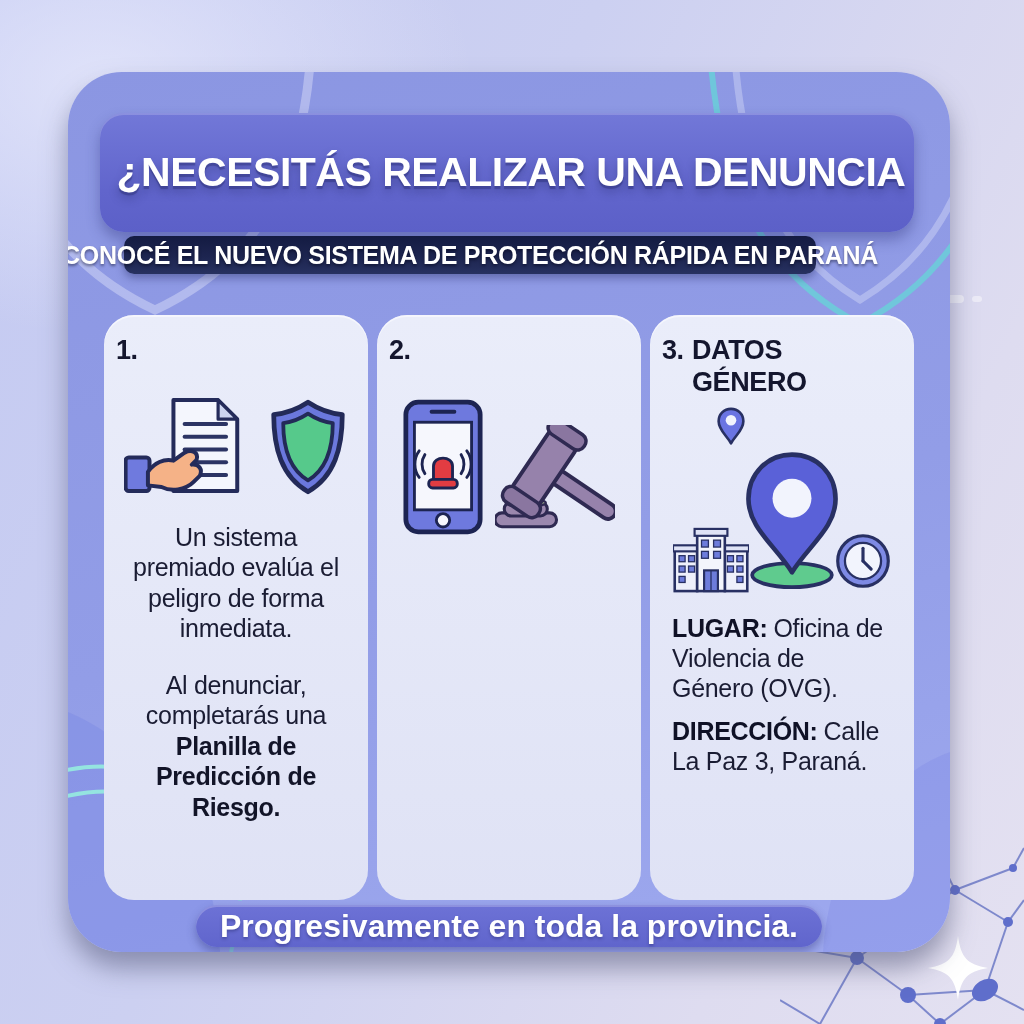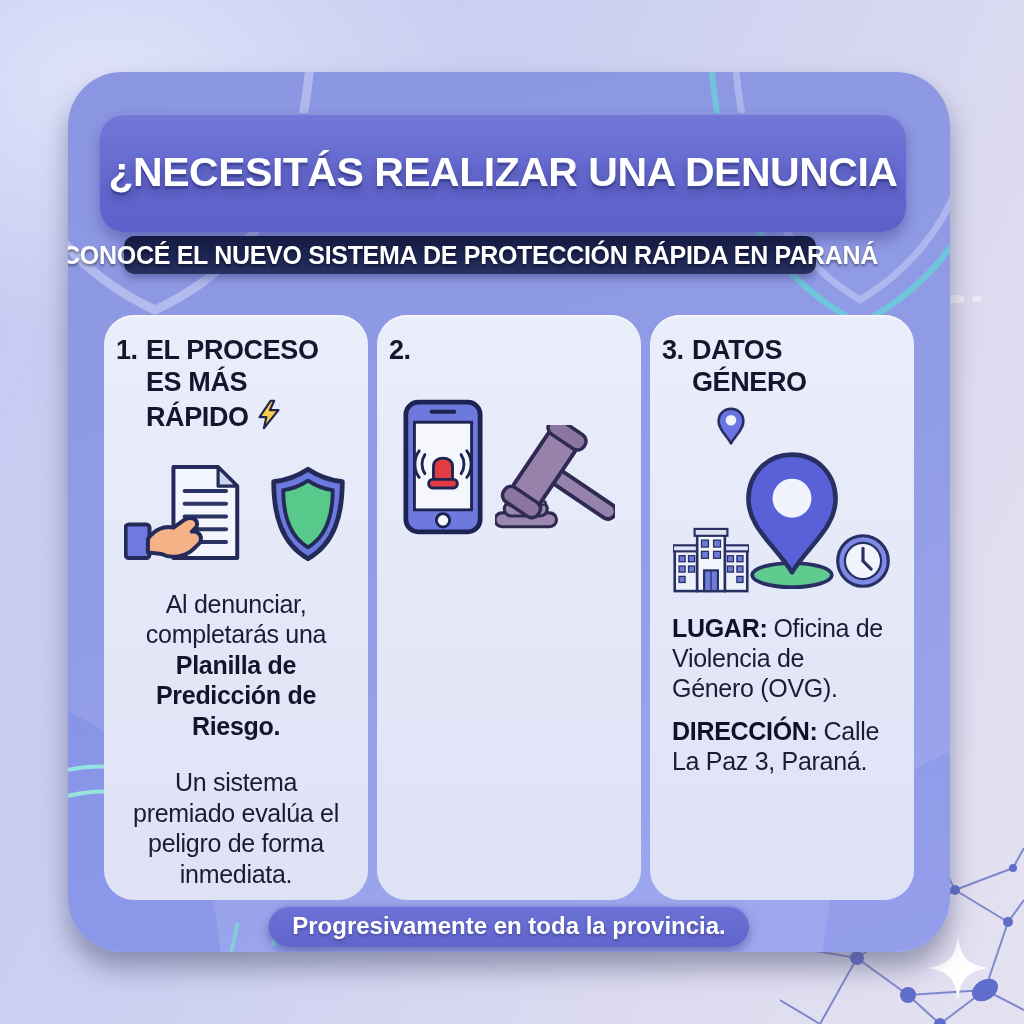--- a/index.html
+++ b/index.html
@@ -12,21 +12,21 @@
   
   .card{position:absolute;left:68px;top:72px;width:882px;height:880px;border-radius:54px;
     background:linear-gradient(165deg,#8b96e2 0%,#929de7 55%,#9ea9ef 100%);
     box-shadow:0 16px 26px rgba(84,88,122,.55);overflow:hidden;}
   .card-decor{position:absolute;left:0;top:0;width:882px;height:880px;pointer-events:none;}
   
   .banner{position:absolute;left:32px;top:41px;width:806px;height:119px;border-radius:24px;
     background:linear-gradient(180deg,#7artefact 0,#0 0);
     background:linear-gradient(180deg,#7278d8 0%,#6165cc 65%,#5c60c8 100%);
     box-shadow:0 8px 14px rgba(45,50,120,.38), inset 0 2px 0 rgba(255,255,255,.18);
-    display:flex;flex-direction:column;justify-content:center;align-items:center;}
+    display:flex;flex-direction:column;justify-content:center;align-items:center;padding-left:8px;}
   .banner .line{color:#fff;font-weight:bold;font-size:41px;line-height:1.18;letter-spacing:-.5px;
     text-shadow:0 3px 1px rgba(43,47,120,.5),0 6px 10px rgba(30,33,90,.35);white-space:nowrap;}
   .navybar{position:absolute;left:56px;top:164px;width:692px;height:38px;border-radius:10px;
     background:linear-gradient(180deg,#141b42 0%,#1d2550 55%,#273160 100%);
     box-shadow:0 4px 8px rgba(30,34,90,.4);
     display:flex;justify-content:center;align-items:center;}
   .navybar .line{color:#fff;font-weight:bold;font-size:25px;letter-spacing:-.3px;white-space:nowrap;
     text-shadow:0 2px 3px rgba(0,0,20,.45);}
   
   .cols{position:absolute;left:36px;top:243px;width:810px;height:585px;display:flex;gap:9px;}
@@ -46,21 +46,21 @@
   .cluster .pinwrap{margin:0 -8px;}
   .entries{margin-top:20px;padding-left:10px;}
   .entry{font-size:25px;line-height:1.2;color:#1a1c33;margin-bottom:13px;letter-spacing:-.3px;max-width:216px;}
   .entry b{color:#0f1126;margin-right:6px;}
   
   .footer-pill{position:absolute;left:50%;transform:translateX(-50%);top:833px;height:42px;
     padding:0 24px;border-radius:21px;
     background:linear-gradient(180deg,#6d72d6 0%,#6065cc 100%);
     box-shadow:0 5px 10px rgba(45,50,120,.42), inset 0 2px 0 rgba(255,255,255,.22);
     display:flex;align-items:center;}
-  .footer-pill span{color:#fff;font-weight:bold;font-size:24px;white-space:nowrap;
+  .footer-pill span{color:#fff;font-weight:bold;font-size:32px;white-space:nowrap;
     text-shadow:0 2px 3px rgba(40,44,110,.45);}
 </style>
 </head>
 <body>
 
 <div class="page">
 
   <svg class="decor-abs" style="left:780px;top:840px;" width="244" height="184" viewBox="0 0 244 184">
     <g stroke="#5d6cc0" stroke-width="2" opacity="0.75">
       <line x1="0" y1="105" x2="77" y2="118"></line>
@@ -121,45 +121,42 @@
 
     <div class="navybar">
       <div class="line">CONOCÉ EL NUEVO SISTEMA DE PROTECCIÓN RÁPIDA EN PARANÁ</div>
     </div>
 
     <div class="cols">
 
       <div class="col">
         <div class="col-title">
           <span class="num">1.</span>
-          <span class="txt"><span>EL PROCESO ES MÁS RÁPIDO</span><svg class="ti" width="26" height="31" viewBox="0 0 30 36">
-                <path d="M17,2 L4,21 L12,21 L9,34 L26,13 L16,13 L21,2 Z" fill="#f7ce4a" stroke="#20264e" stroke-width="2.5" stroke-linejoin="round"></path>
-              </svg></span>
         </div>
         <div class="iconrow c1-icons">
           <svg width="126" height="101" viewBox="0 0 158 126">
             <path d="M62,6 L118,6 L142,30 L142,120 L62,120 Z" fill="#f4f6fd" stroke="#242b5a" stroke-width="5" stroke-linejoin="round"></path>
             <path d="M118,6 L118,30 L142,30 Z" fill="#ccd4ef" stroke="#242b5a" stroke-width="4" stroke-linejoin="round"></path>
             <g stroke="#2c3464" stroke-width="5" stroke-linecap="round">
               <line x1="76" y1="36" x2="128" y2="36"></line>
                 <line x1="76" y1="52" x2="128" y2="52"></line>
               <line x1="76" y1="68" x2="128" y2="68"></line>
                 <line x1="82" y1="84" x2="128" y2="84"></line>
               <line x1="96" y1="100" x2="128" y2="100"></line>
             </g>
             <rect x="2" y="78" width="30" height="42" rx="4" fill="#6f7ade" stroke="#242b5a" stroke-width="5"></rect>
             <path d="M30,96 C38,85 50,79 62,82 L76,72 C85,67 94,72 91,81 L85,87 C94,86 99,93 95,101 L87,109 C77,119 59,121 47,115 L30,113 Z" fill="#f5b287" stroke="#242b5a" stroke-width="5" stroke-linejoin="round"></path>
           </svg>
           <svg width="80" height="98" viewBox="0 0 84 102">
             <path d="M42,4 C54,12 68,16 78,17 C78,52 70,82 42,98 C14,82 6,52 6,17 C16,16 30,12 42,4 Z" fill="#6b78dd" stroke="#232a58" stroke-width="5" stroke-linejoin="round"></path>
             <path d="M42,16 C51,22 60,25 68,26 C68,52 62,74 42,86 C22,74 16,52 16,26 C24,25 33,22 42,16 Z" fill="#56c98b" stroke="#232a58" stroke-width="4" stroke-linejoin="round"></path>
           </svg>
         </div>
+        <p class="body">Un sistema premiado evalúa el peligro de forma inmediata.</p>
         <p class="body"><span>Al denunciar, completarás una </span><b>Planilla de Predicción de Riesgo.</b></p>
-        <p class="body">Un sistema premiado evalúa el peligro de forma inmediata.</p>
       </div>
 
       <div class="col">
         <div class="col-title">
           <span class="num">2.</span>
         </div>
         <div class="iconrow c2-icons">
           <svg width="80" height="136" viewBox="0 0 84 142">
             <rect x="3" y="3" width="78" height="136" rx="13" fill="#6e79de" stroke="#1d2452" stroke-width="5"></rect>
             <rect x="12" y="24" width="60" height="92" fill="#f6f7fd" stroke="#1d2452" stroke-width="3"></rect>

